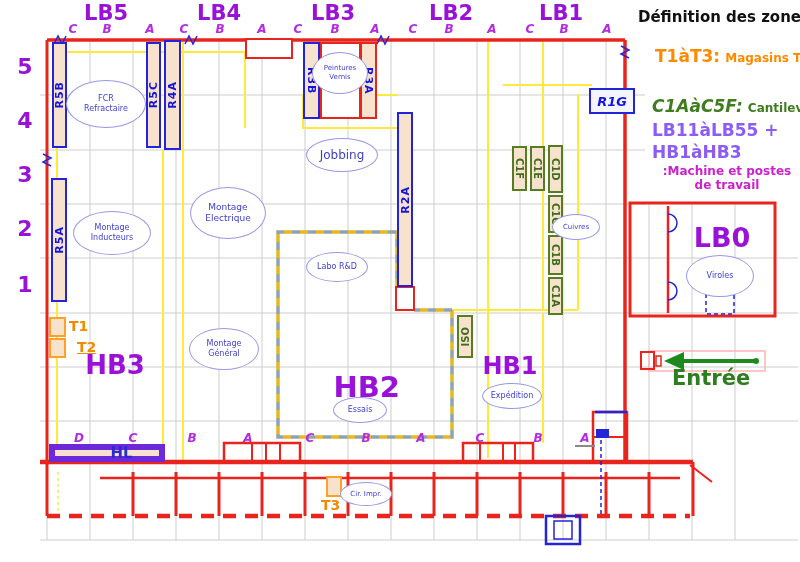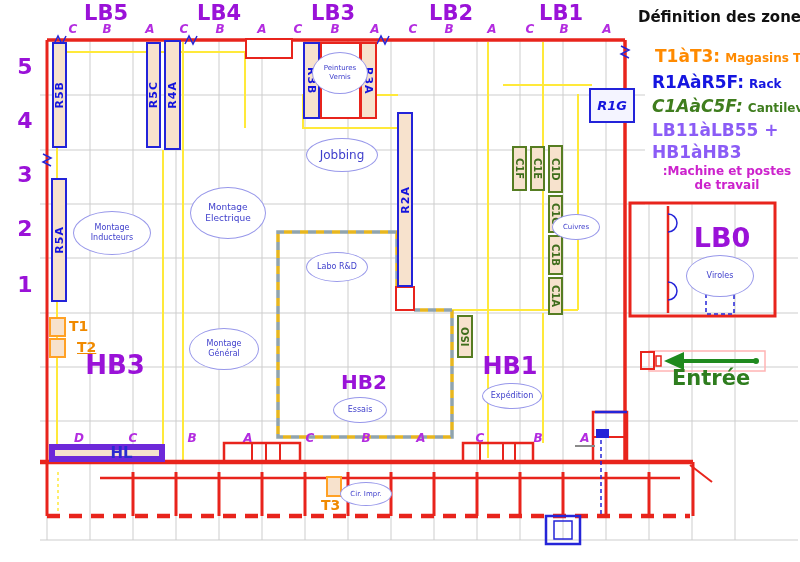--- a/index.html
+++ b/index.html
@@ -210,21 +210,21 @@
 <div class="rackbox" style="left:303px;top:42px;width:17px;height:77px;">
       <span class="v-down">R3B</span>
     </div>
 <div class="redbox" style="left:320px;top:42px;width:41px;height:77px;"></div>
 <div class="rackbox redb" style="left:360px;top:42px;width:17px;height:77px;">
       <span class="v-down">R3A</span>
     </div>
 <div class="rackbox" style="left:397px;top:112px;width:16px;height:175px;">
       <span class="v-up">R2A</span>
     </div>
-<div class="r1g" style="left:589px;top:88px;width:46px;height:35px;">
+<div class="r1g" style="left:589px;top:88px;width:46px;height:26px;">
       <span>R1G</span>
     </div>
 <div class="redbox" style="left:245px;top:38px;width:48px;height:21px;"></div>
 
 <div class="cantbox" style="left:512px;top:146px;width:15px;height:45px;">
       <span class="v-down">C1F</span>
     </div>
 <div class="cantbox" style="left:530px;top:146px;width:15px;height:45px;">
       <span class="v-down">C1E</span>
     </div>
@@ -244,47 +244,48 @@
       <span class="v-up">ISO</span>
     </div>
 
 <div class="tourbox" style="left:49px;top:317px;width:17px;height:20px;"></div>
 <div class="tourbox" style="left:49px;top:338px;width:17px;height:20px;"></div>
 <div class="tourL" style="left:69px;top:318px;">T1</div>
 <div class="tourL" style="left:77px;top:339px;text-decoration:underline;">T2</div>
 <div class="tourbox" style="left:326px;top:476px;width:16px;height:21px;"></div>
 <div class="tourL" style="left:321px;top:497px;">T3</div>
 
+<div class="cloud" style="left:66px;top:80px;width:80px;height:48px;font-size:8px;">FCR
+Refractaire</div>
 <div class="cloud" style="left:312px;top:52px;width:56px;height:42px;font-size:7px;">Peintures
 Vernis</div>
 <div class="cloud" style="left:306px;top:138px;width:72px;height:34px;font-size:12px;">Jobbing</div>
 <div class="cloud" style="left:190px;top:187px;width:76px;height:52px;font-size:9px;">Montage
 Electrique</div>
 <div class="cloud" style="left:73px;top:211px;width:78px;height:44px;font-size:8px;">Montage
 Inducteurs</div>
 <div class="cloud" style="left:552px;top:214px;width:48px;height:26px;font-size:7px;">Cuivres</div>
 <div class="cloud" style="left:306px;top:252px;width:62px;height:30px;font-size:8px;">Labo R&amp;D</div>
 <div class="cloud" style="left:189px;top:328px;width:70px;height:42px;font-size:8px;">Montage
 Général</div>
 <div class="cloud" style="left:333px;top:397px;width:54px;height:26px;font-size:8px;">Essais</div>
 <div class="cloud" style="left:482px;top:383px;width:60px;height:26px;font-size:8px;">Expédition</div>
 <div class="cloud" style="left:686px;top:255px;width:68px;height:42px;font-size:8px;">Viroles</div>
 <div class="cloud" style="left:340px;top:482px;width:52px;height:24px;font-size:7px;">Cir. Impr.</div>
 
 <div class="hall" style="left:80px;top:350px;width:70px;font-size:26px;">HB3</div>
-<div class="hall" style="left:328px;top:370px;width:72px;font-size:20px;">HB2</div>
+<div class="hall" style="left:328px;top:370px;width:72px;font-size:29px;text-align:right;">HB2</div>
 <div class="hall" style="left:474px;top:352px;width:72px;font-size:24px;">HB1</div>
 <div class="hall" style="left:686px;top:222px;width:72px;font-size:27px;">LB0</div>
 <div class="hlbox" style="left:49px;top:444px;width:116px;height:18px;">
       <span>HL</span>
     </div>
 
 <div class="leg-line leg-title" style="left:638px;top:8px;">Définition des zones:</div>
 <div class="leg-line o" style="left:655px;top:46px;"><span class="term">T1àT3:</span> <span class="desc">Magasins Tour</span></div>
-<div class="leg-line bl" style="left:652px;top:72px;"><span class="term">R1AàR5F:</span> <span class="desc">Rack</span></div>
 <div class="leg-line gr" style="left:652px;top:96px;"><span class="term" style="font-style:italic;">C1AàC5F:</span> <span class="desc">Cantilever</span></div>
 <div class="leg-line pu" style="left:652px;top:120px;"><span class="term">LB11àLB55 +</span></div>
 <div class="leg-line pu" style="left:652px;top:142px;"><span class="term">HB1àHB3</span></div>
 <div class="leg-note" style="left:652px;top:164px;">:Machine et postes
 de travail</div>
 
 <div class="entree" style="left:672px;top:366px;">Entrée</div>
 
 </div>
 

